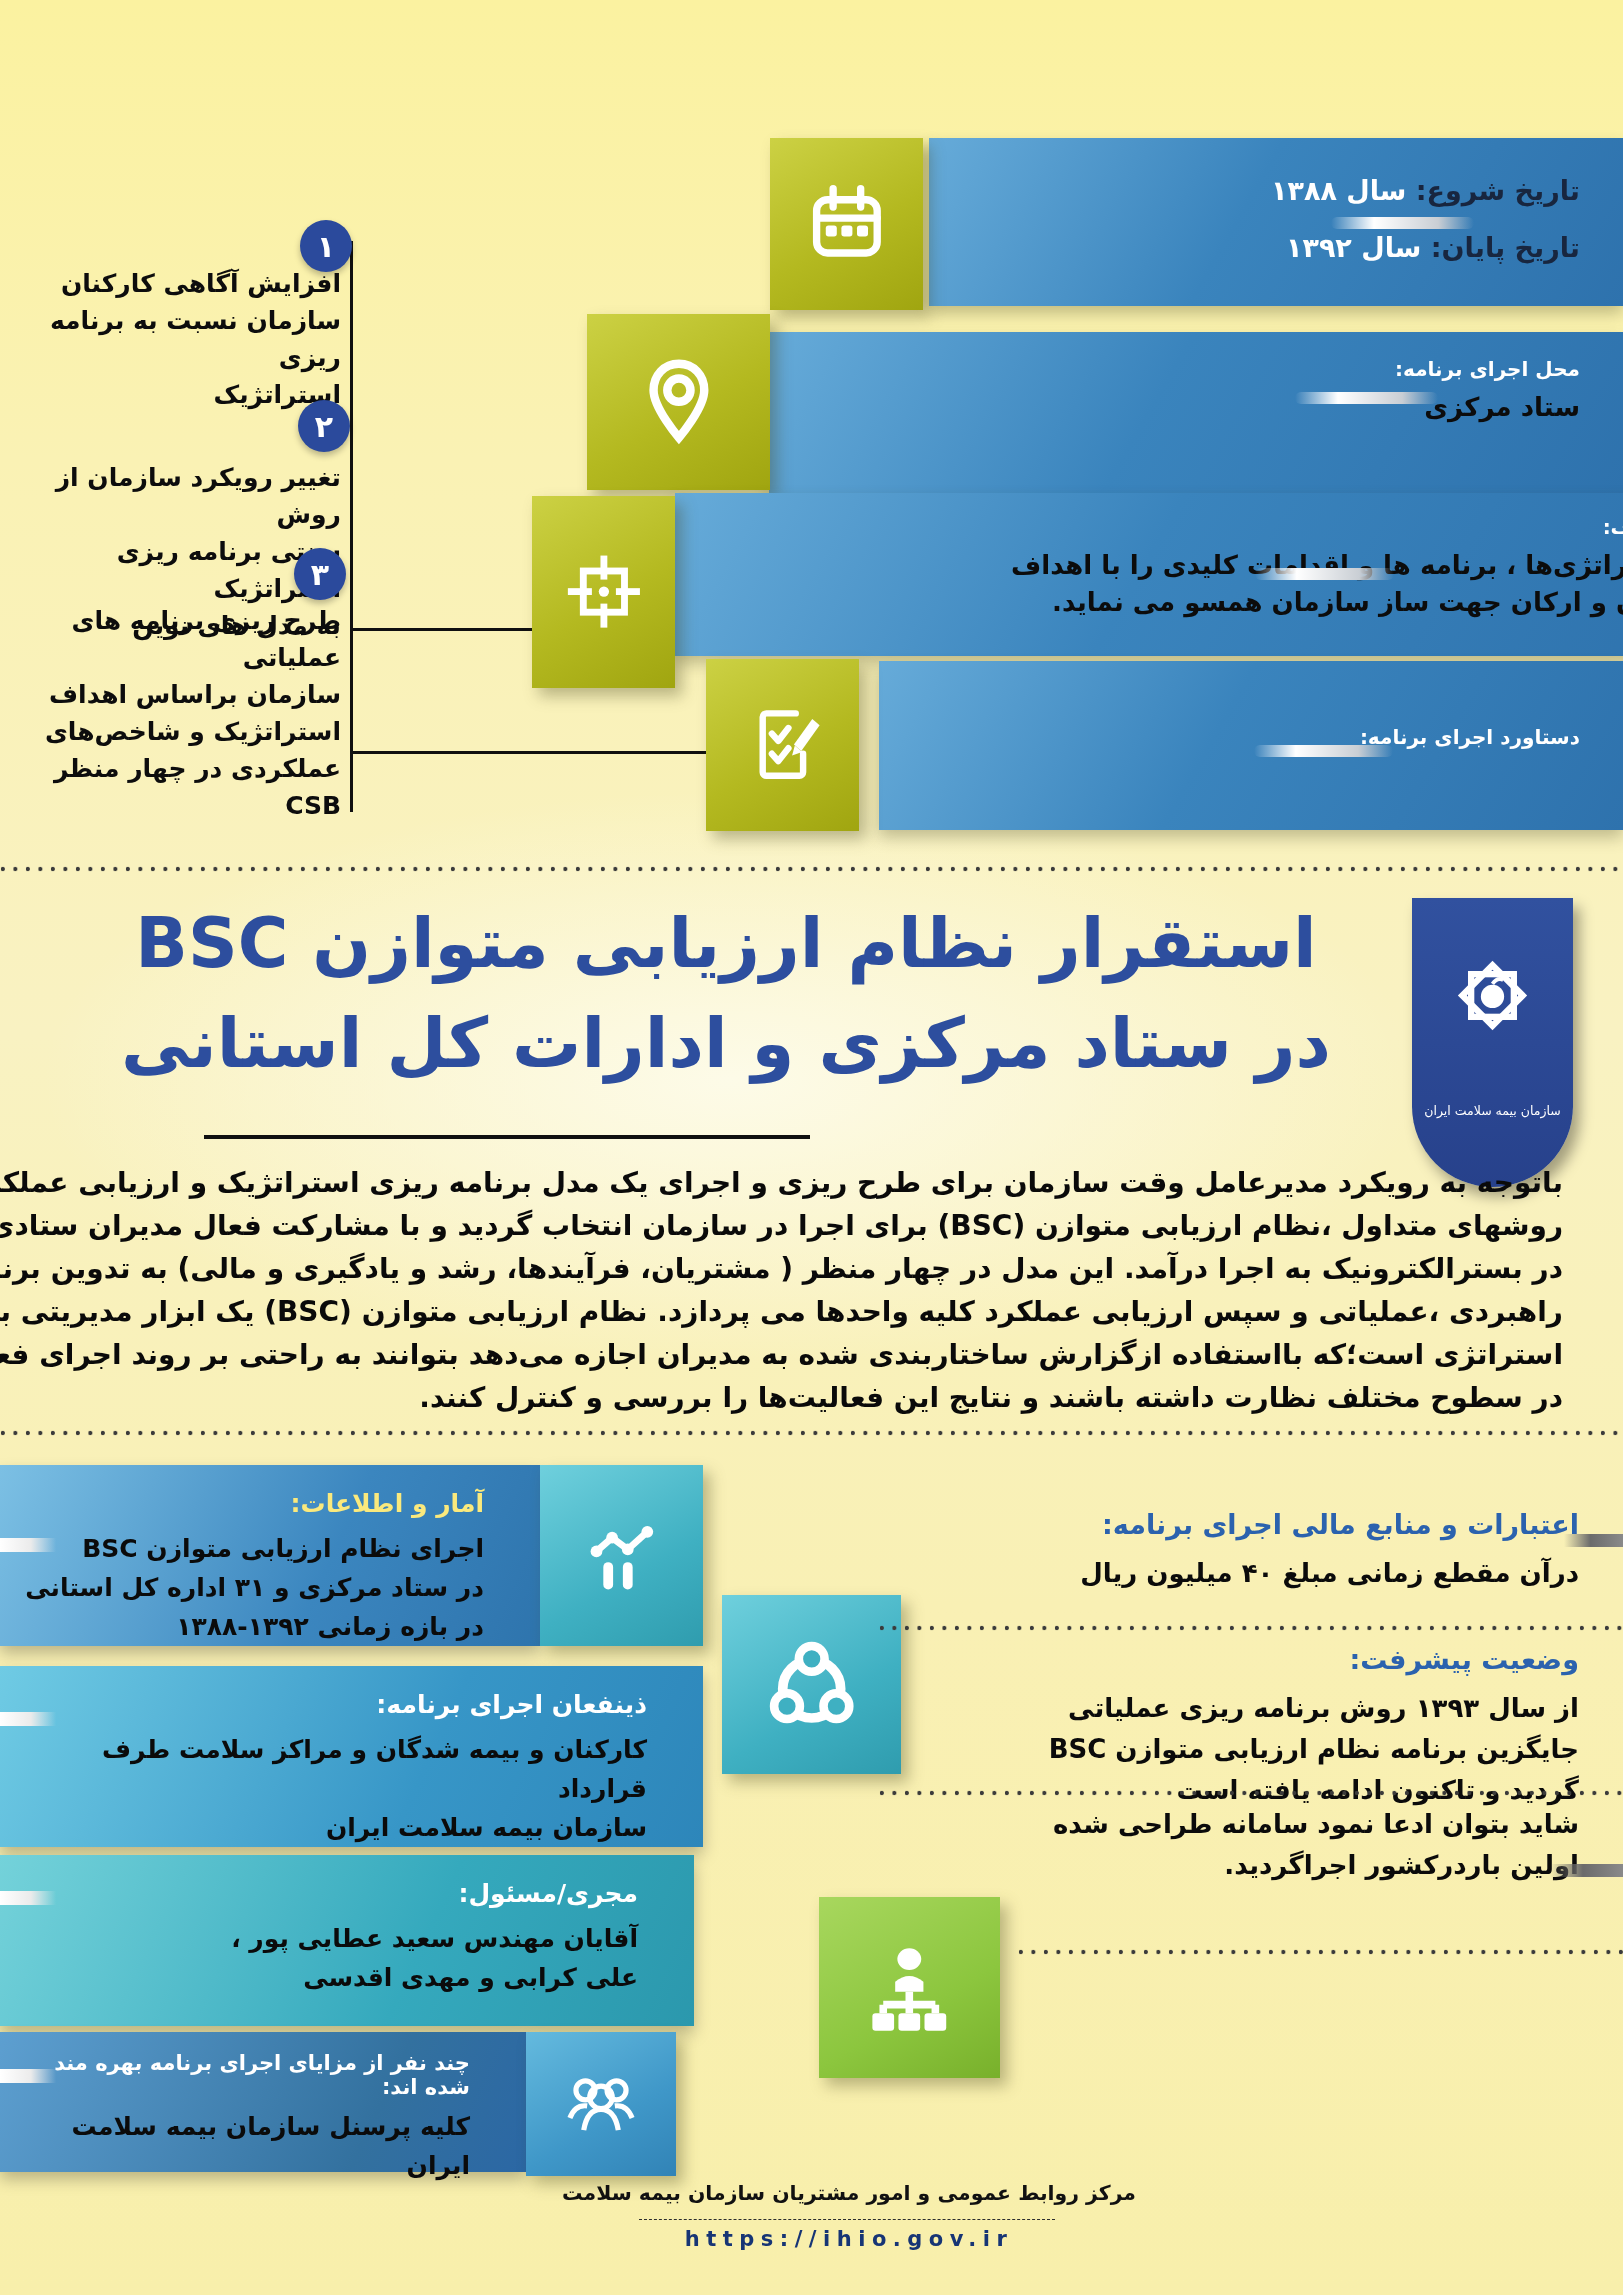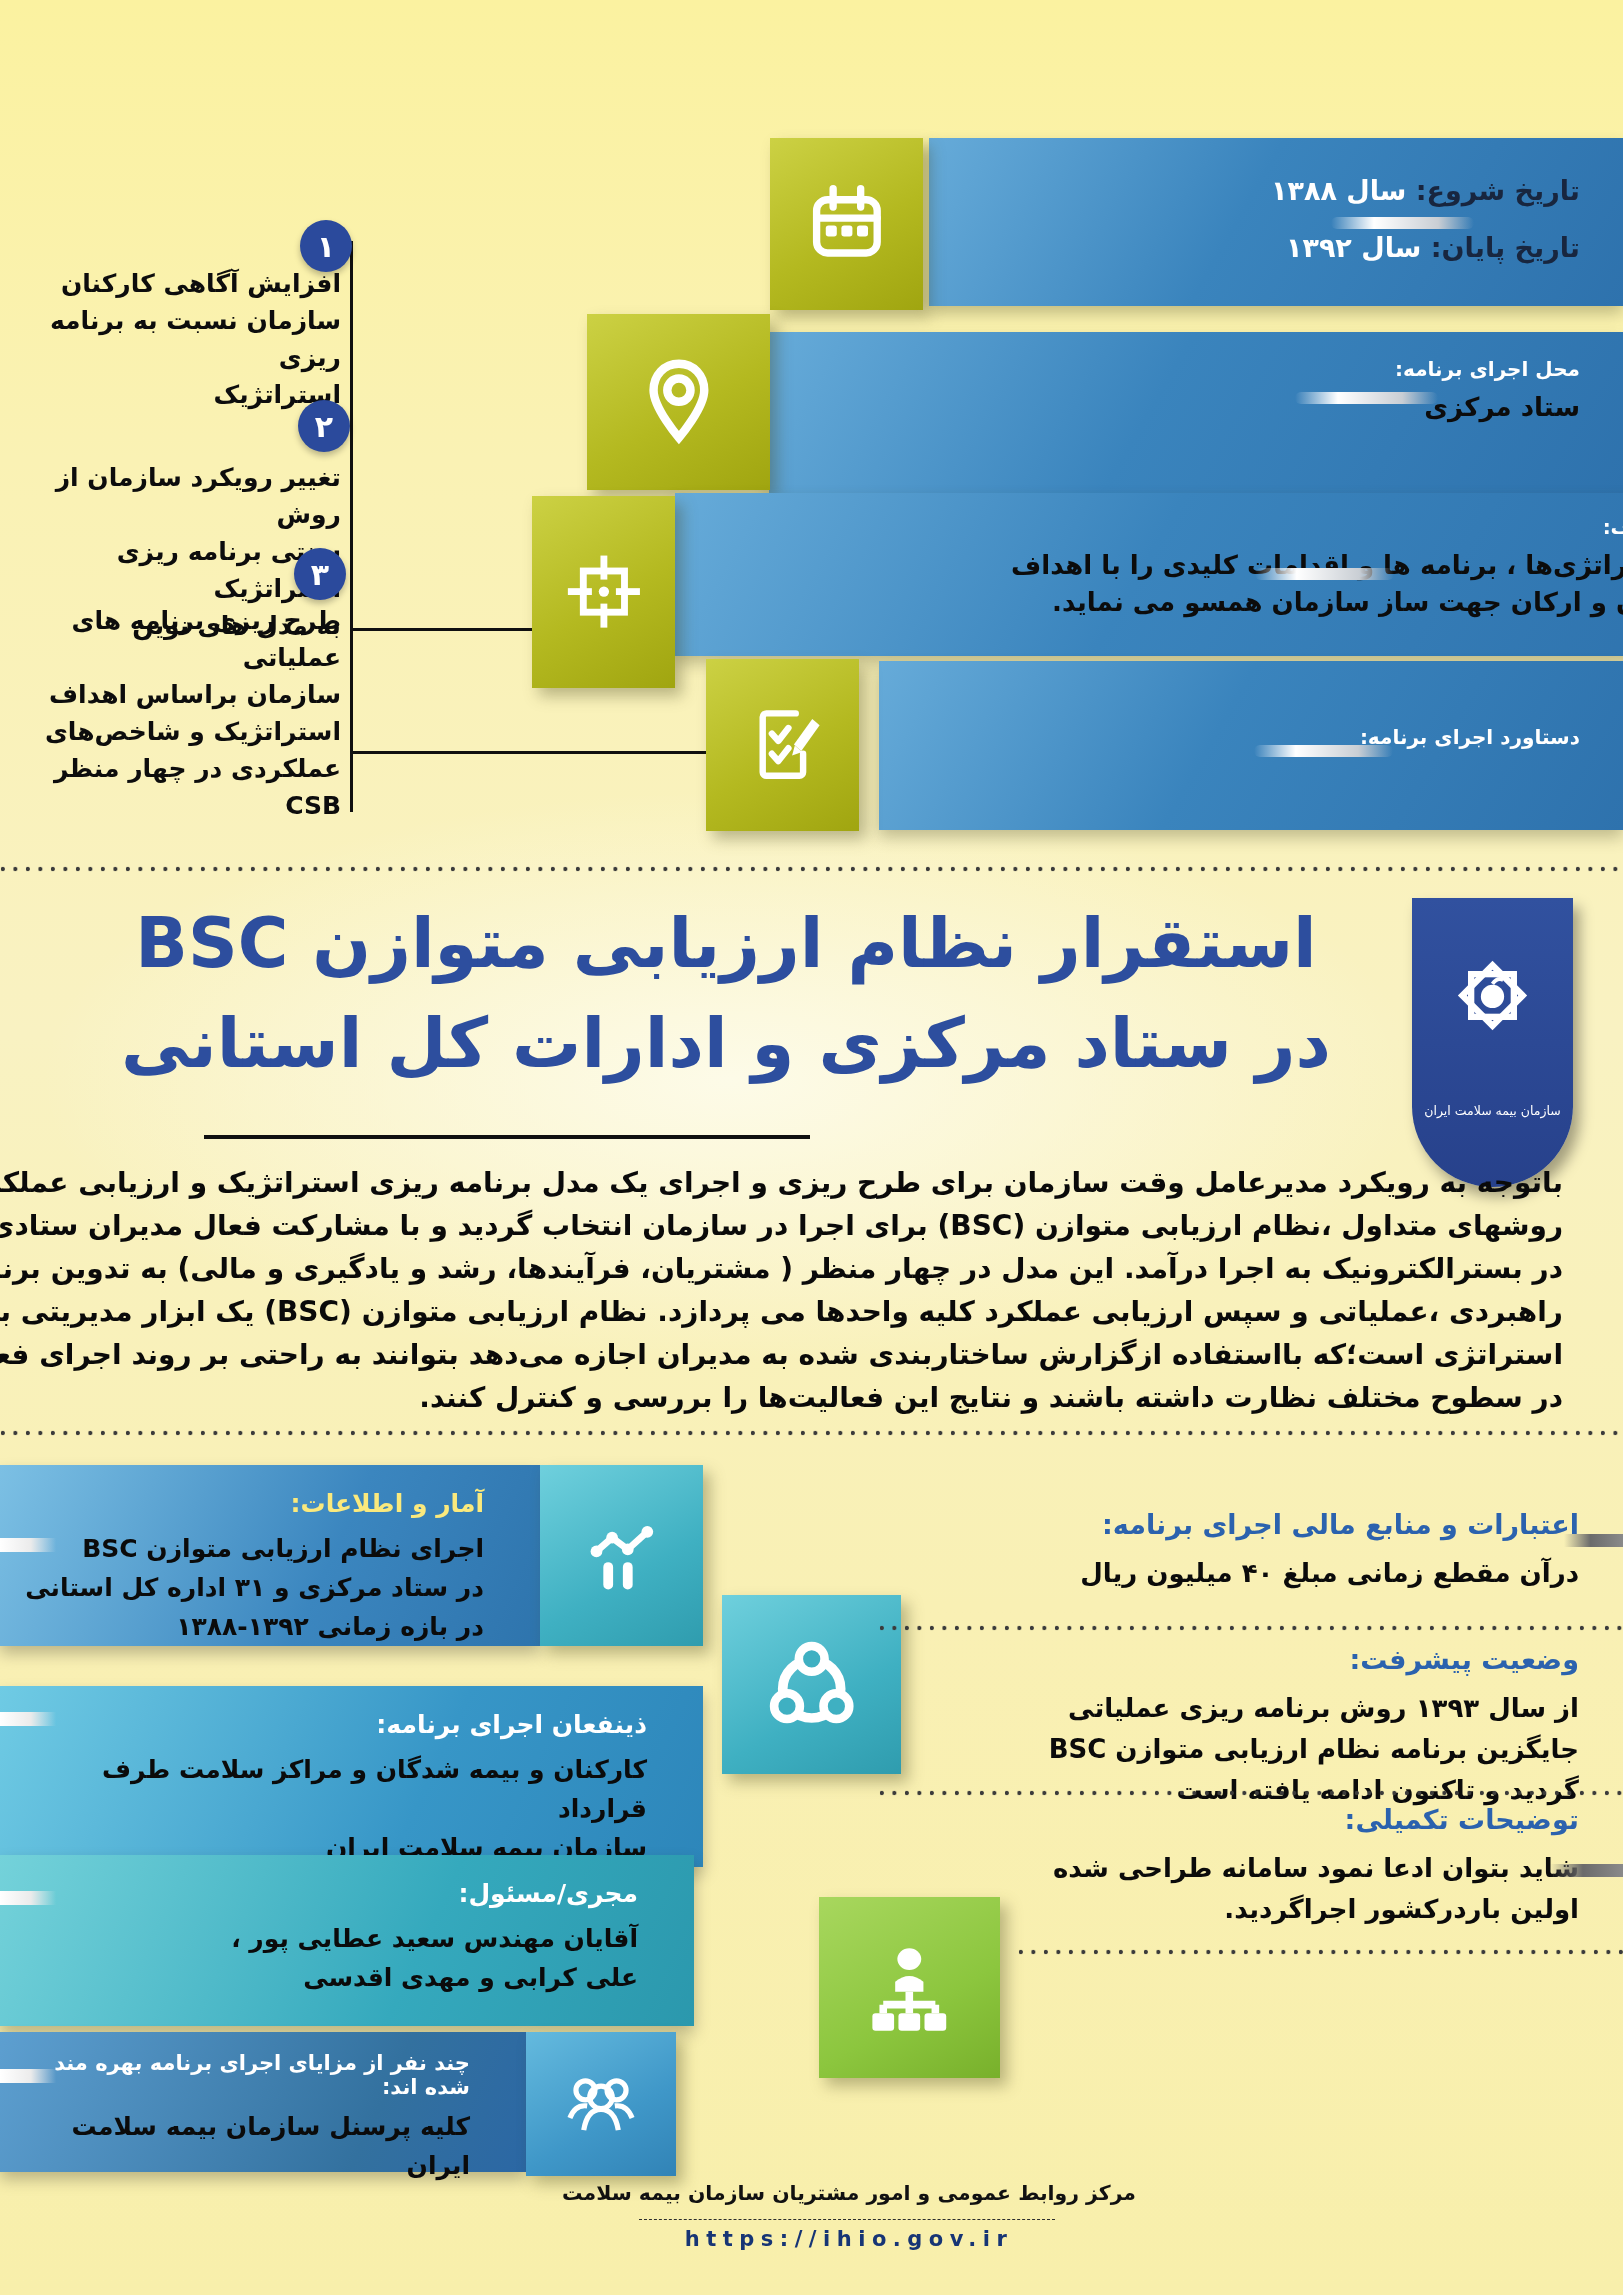--- a/index.html
+++ b/index.html
@@ -51,21 +51,21 @@
   .dstreak{position:absolute;height:13px;background:linear-gradient(90deg,rgba(90,90,90,0) 0%,#6b6b6b 45%,#8a8a8a 100%);}
   
   .bbox{position:absolute;box-sizing:border-box;text-align:right;padding:24px 56px 0 18.5px;
         box-shadow:0 8.3px 15px rgba(0,0,0,.25);}
   .bbox .h{font-size:25px;font-weight:bold;color:#ffffff;margin-bottom:11px;}
   .bbox .t{font-size:25px;font-weight:bold;color:#0b0b0b;line-height:39px;}
   #box-stats{left:0;top:1465px;width:540px;height:181px;
              background:linear-gradient(115deg,#7cc0e4 0%,#3b86bf 60%,#2e74ad 100%);}
   #box-stats .h{color:#fae97d;}
   #box-stake{left:0;top:1666px;width:703px;height:181px;
-             background:linear-gradient(115deg,#6fcbe4 0%,#3796c7 60%,#2d86ba 100%);margin-top:20px;}
+             background:linear-gradient(115deg,#6fcbe4 0%,#3796c7 60%,#2d86ba 100%);}
   #box-exec{left:0;top:1855px;width:694px;height:171px;
              background:linear-gradient(115deg,#74d2da 0%,#35a9bd 60%,#2b98ad 100%);}
   #box-benef{left:0;top:2032px;width:526px;height:140px;padding-top:18.5px;
              background:linear-gradient(115deg,#5d9fd0 0%,#33719f 70%,#2b67a4 100%);}
   #box-benef .h{font-size:21px;margin-bottom:8.3px;}
   
   .rsec{position:absolute;right:44px;width:611px;text-align:right;}
   .rsec .h{color:#2b62ae;font-size:27px;font-weight:bold;margin-bottom:13px;text-align:right;}
   .rsec .t{color:#0b0b0b;font-size:26px;font-weight:bold;line-height:41px;}
   
@@ -292,21 +292,20 @@
 
   <div class="rsec" style="top:1644px;">
     <div class="h">وضعیت پیشرفت:</div>
     <div class="t">از سال ۱۳۹۳ روش برنامه ریزی عملیاتی</div>
     <div class="t">جایگزین برنامه نظام ارزیابی متوازن BSC</div>
     <div class="t">گردید و تاکنون ادامه یافته است</div>
   </div>
   <div class="dotline" style="left:879px;top:1790px;width:744px;"></div>
 
   <div class="rsec" style="top:1804px;">
-    <div class="h">توضیحات تکمیلی:</div>
     <div class="t">شاید بتوان ادعا نمود سامانه طراحی شده</div>
     <div class="t">اولین باردرکشور اجراگردید.</div>
   </div>
   <div class="dstreak" style="left:1550px;top:1864px;width:73px;"></div>
   <div class="dotline" style="left:1018px;top:1949px;width:605px;"></div>
 
   <div class="f-org">مرکز روابط عمومی و امور مشتریان سازمان بیمه سلامت</div>
   <div class="f-dash"></div>
   <div class="f-url">https://ihio.gov.ir</div>
 

